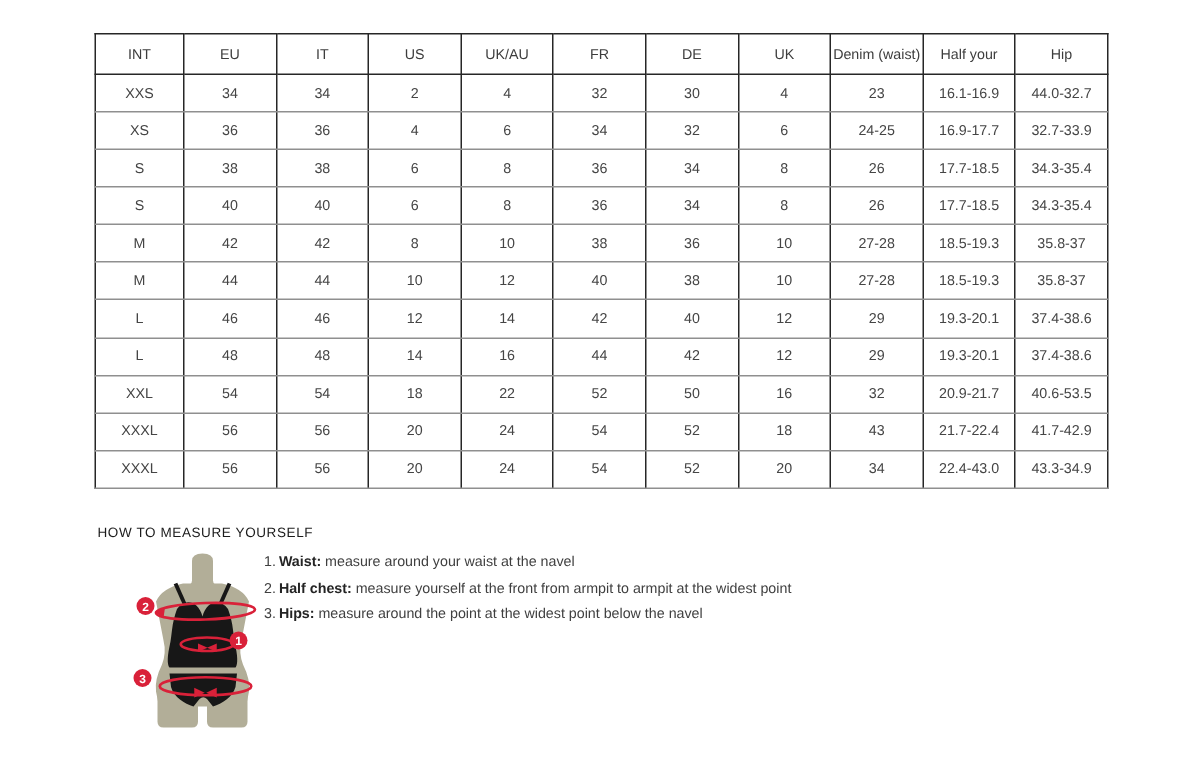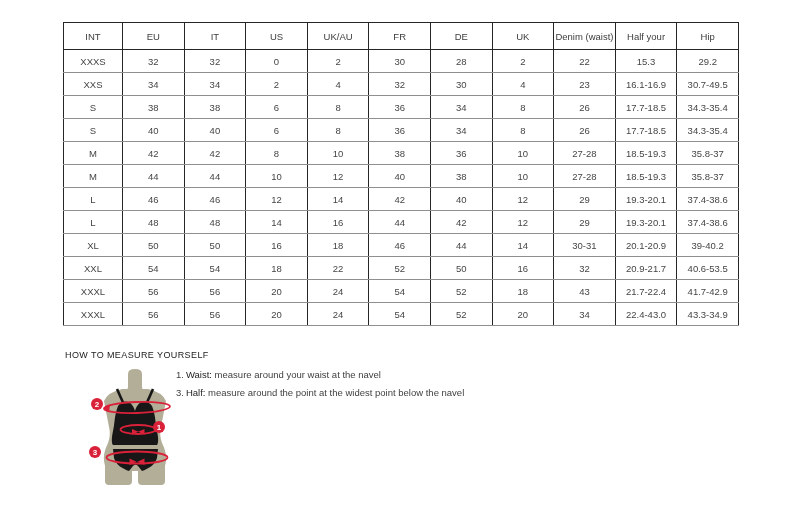--- a/index.html
+++ b/index.html
@@ -22,21 +22,21 @@
       border-bottom:1px solid #262626; color:#3d3d3d; }
   table.size-chart tbody td { height:21px; }
 
   
   .measure-title { position:absolute; left:65px; top:350px;
       font-size:9px; font-weight:400; letter-spacing:0.4px; color:#1b1b1b; }
   .measure-list { position:absolute; left:176px; top:370px; list-style:none;
       font-size:9.5px; color:#3f3f3f; }
   .measure-list li { margin-bottom:7.5px; line-height:10px; }
   .measure-list .num  { margin-right:2px; }
-  .measure-list .term { font-weight:400; color:#242424; }
+  .measure-list .term { font-weight:700; color:#242424; }
 
   .figure-wrap { position:absolute; left:72px; top:365px; width:130px; height:145px; }
   .figure-wrap svg { display:block; width:130px; height:145px; }
 </style>
 </head>
 <body>
 
 <div class="page">
 
   <table class="size-chart">
@@ -63,44 +63,44 @@
           <th>FR</th>
           <th>DE</th>
           <th>UK</th>
           <th>Denim (waist)</th>
           <th>Half your</th>
           <th>Hip</th>
         </tr>
     </thead>
     <tbody>
         <tr>
-          <td>XXXS</td>
-          <td>32</td>
-          <td>32</td>
-          <td>0</td>
-          <td>2</td>
-          <td>30</td>
-          <td>28</td>
-          <td>2</td>
-          <td>22</td>
-          <td>15.3</td>
-          <td>29.2</td>
-        </tr>
-        <tr>
           <td>XXS</td>
           <td>34</td>
           <td>34</td>
           <td>2</td>
           <td>4</td>
           <td>32</td>
           <td>30</td>
           <td>4</td>
           <td>23</td>
           <td>16.1-16.9</td>
-          <td>30.7-49.5</td>
+          <td>44.0-32.7</td>
+        </tr>
+        <tr>
+          <td>XS</td>
+          <td>36</td>
+          <td>36</td>
+          <td>4</td>
+          <td>6</td>
+          <td>34</td>
+          <td>32</td>
+          <td>6</td>
+          <td>24-25</td>
+          <td>16.9-17.7</td>
+          <td>32.7-33.9</td>
         </tr>
         <tr>
           <td>S</td>
           <td>38</td>
           <td>38</td>
           <td>6</td>
           <td>8</td>
           <td>36</td>
           <td>34</td>
           <td>8</td>
@@ -165,33 +165,20 @@
           <td>48</td>
           <td>48</td>
           <td>14</td>
           <td>16</td>
           <td>44</td>
           <td>42</td>
           <td>12</td>
           <td>29</td>
           <td>19.3-20.1</td>
           <td>37.4-38.6</td>
-        </tr>
-        <tr>
-          <td>XL</td>
-          <td>50</td>
-          <td>50</td>
-          <td>16</td>
-          <td>18</td>
-          <td>46</td>
-          <td>44</td>
-          <td>14</td>
-          <td>30-31</td>
-          <td>20.1-20.9</td>
-          <td>39-40.2</td>
         </tr>
         <tr>
           <td>XXL</td>
           <td>54</td>
           <td>54</td>
           <td>18</td>
           <td>22</td>
           <td>52</td>
           <td>50</td>
           <td>16</td>
@@ -228,21 +215,24 @@
       </tbody>
   </table>
 
   <div class="measure-title">HOW TO MEASURE YOURSELF</div>
 
   <ul class="measure-list">
     <li>
       <span class="num">1.</span><span class="term">Waist:</span><span class="text"> measure around your waist at the navel</span>
     </li>
     <li>
-      <span class="num">3.</span><span class="term">Half:</span><span class="text"> measure around the point at the widest point below the navel</span>
+      <span class="num">2.</span><span class="term">Half chest:</span><span class="text"> measure yourself at the front from armpit to armpit at the widest point</span>
+    </li>
+    <li>
+      <span class="num">3.</span><span class="term">Hips:</span><span class="text"> measure around the point at the widest point below the navel</span>
     </li>
   </ul>
 
   <div class="figure-wrap">
     <svg viewBox="0 0 130 145" xmlns="http://www.w3.org/2000/svg">
 
       <g fill="#b2ae98">
 
         <path d="M56,22 L56,9 Q56,4 63,4 Q70,4 70,9 L70,22 Q70,25 75,26 L51,26 Q56,25 56,22 Z"></path>
 

